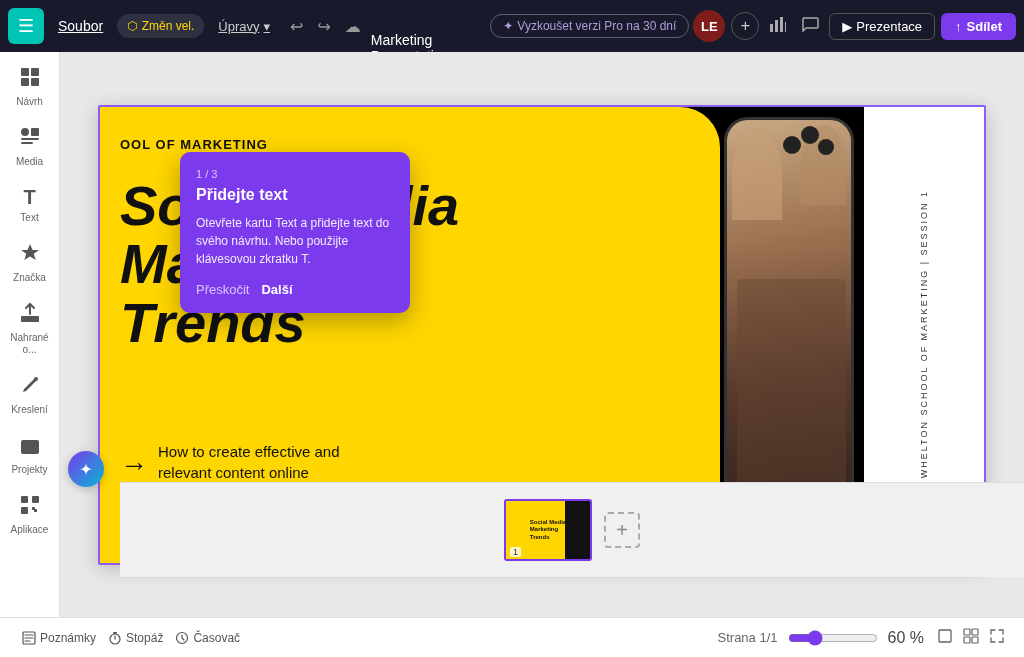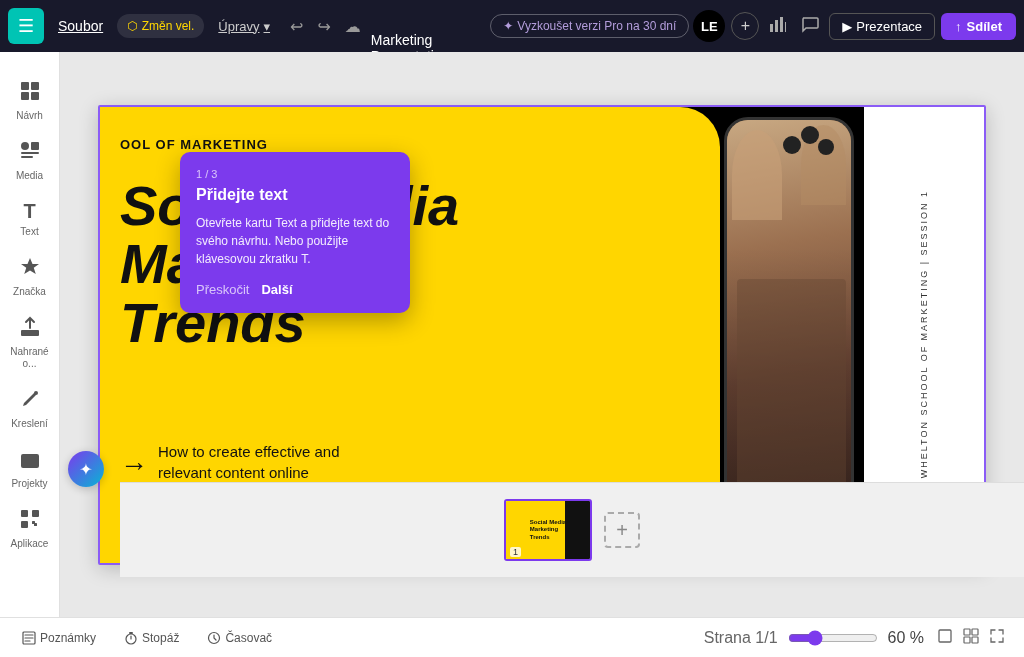--- a/index.html
+++ b/index.html
@@ -54,21 +54,21 @@
       color: #fff; font-size: 14px; font-weight: 400; margin-top: 44px;
     }
 
     .pro-btn {
       background: none; border: 1px solid rgba(255,255,255,0.3); border-radius: 20px;
       color: #b39ddb; padding: 4px 12px; font-size: 12px; cursor: pointer; white-space: nowrap;
       display: flex; align-items: center; gap: 4px;
     }
 
     .avatar-btn {
-      width: 32px; height: 32px; background: #000000; border-radius: 50%;
+      width: 32px; height: 32px; background: #7f1d1d; border-radius: 50%;
       display: flex; align-items: center; justify-content: center;
       color: white; font-size: 13px; font-weight: 700; cursor: pointer; border: none;
     }
     .add-btn {
       width: 28px; height: 28px; background: none; border: 1px solid #555; border-radius: 50%;
       color: #ccc; font-size: 16px; cursor: pointer; display: flex; align-items: center; justify-content: center;
     }
     .chart-icon-btn { background: none; border: none; color: #ccc; cursor: pointer; font-size: 16px; padding: 4px; }
     .present-btn {
       background: none; border: 1px solid #555; border-radius: 6px;
@@ -81,21 +81,21 @@
     }
 
     
     .main-area {
       display: flex; flex: 1; overflow: hidden;
     }
 
     
     .left-sidebar {
       width: 60px; background: #fff; display: flex; flex-direction: column;
-      align-items: center; padding: 20px 0; gap: 2px; flex-shrink: 0;
+      align-items: center; padding: 6px 0; gap: 2px; flex-shrink: 0;
       border-right: 1px solid #e0e0e0;
     }
     .sidebar-item {
       display: flex; flex-direction: column; align-items: center;
       padding: 8px 4px; cursor: pointer; border-radius: 6px; width: 52px;
       color: #555; font-size: 10px; gap: 3px;
     }
     .sidebar-item .si-icon { font-size: 20px; color: #444; }
     .sidebar-item .si-label { font-size: 10px; color: #666; text-align: center; line-height: 1.2; }
 
@@ -207,27 +207,27 @@
       background: none; cursor: pointer; display: flex; align-items: center; justify-content: center;
       color: #888; font-size: 20px;
     }
 
     
     .status-bar {
       height: 40px; background: #fff; display: flex; align-items: center;
       padding: 0 16px; gap: 16px; flex-shrink: 0; border-top: 1px solid #e0e0e0;
       justify-content: space-between;
     }
-    .status-left { display: flex; align-items: center; gap: 16px; }
+    .status-left { display: flex; align-items: center; gap: 0; }
     .status-btn {
       background: none; border: none; cursor: pointer; color: #555; font-size: 12px;
       display: flex; align-items: center; gap: 4px; padding: 4px 6px; border-radius: 4px;
     }
     .status-right { display: flex; align-items: center; gap: 10px; }
-    .page-info { font-size: 16px; color: #666; }
+    .page-info { font-size: 13px; color: #666; }
     .zoom-slider {
       display: flex; align-items: center; gap: 6px;
     }
     .zoom-range {
       width: 90px; cursor: pointer; accent-color: #7c3aed;
     }
     .zoom-pct { font-size: 16px; color: #444; min-width: 32px; }
     .view-icons { display: flex; gap: 4px; }
     .view-icon-btn {
       background: none; border: none; cursor: pointer; color: #666; font-size: 14px; padding: 3px;

